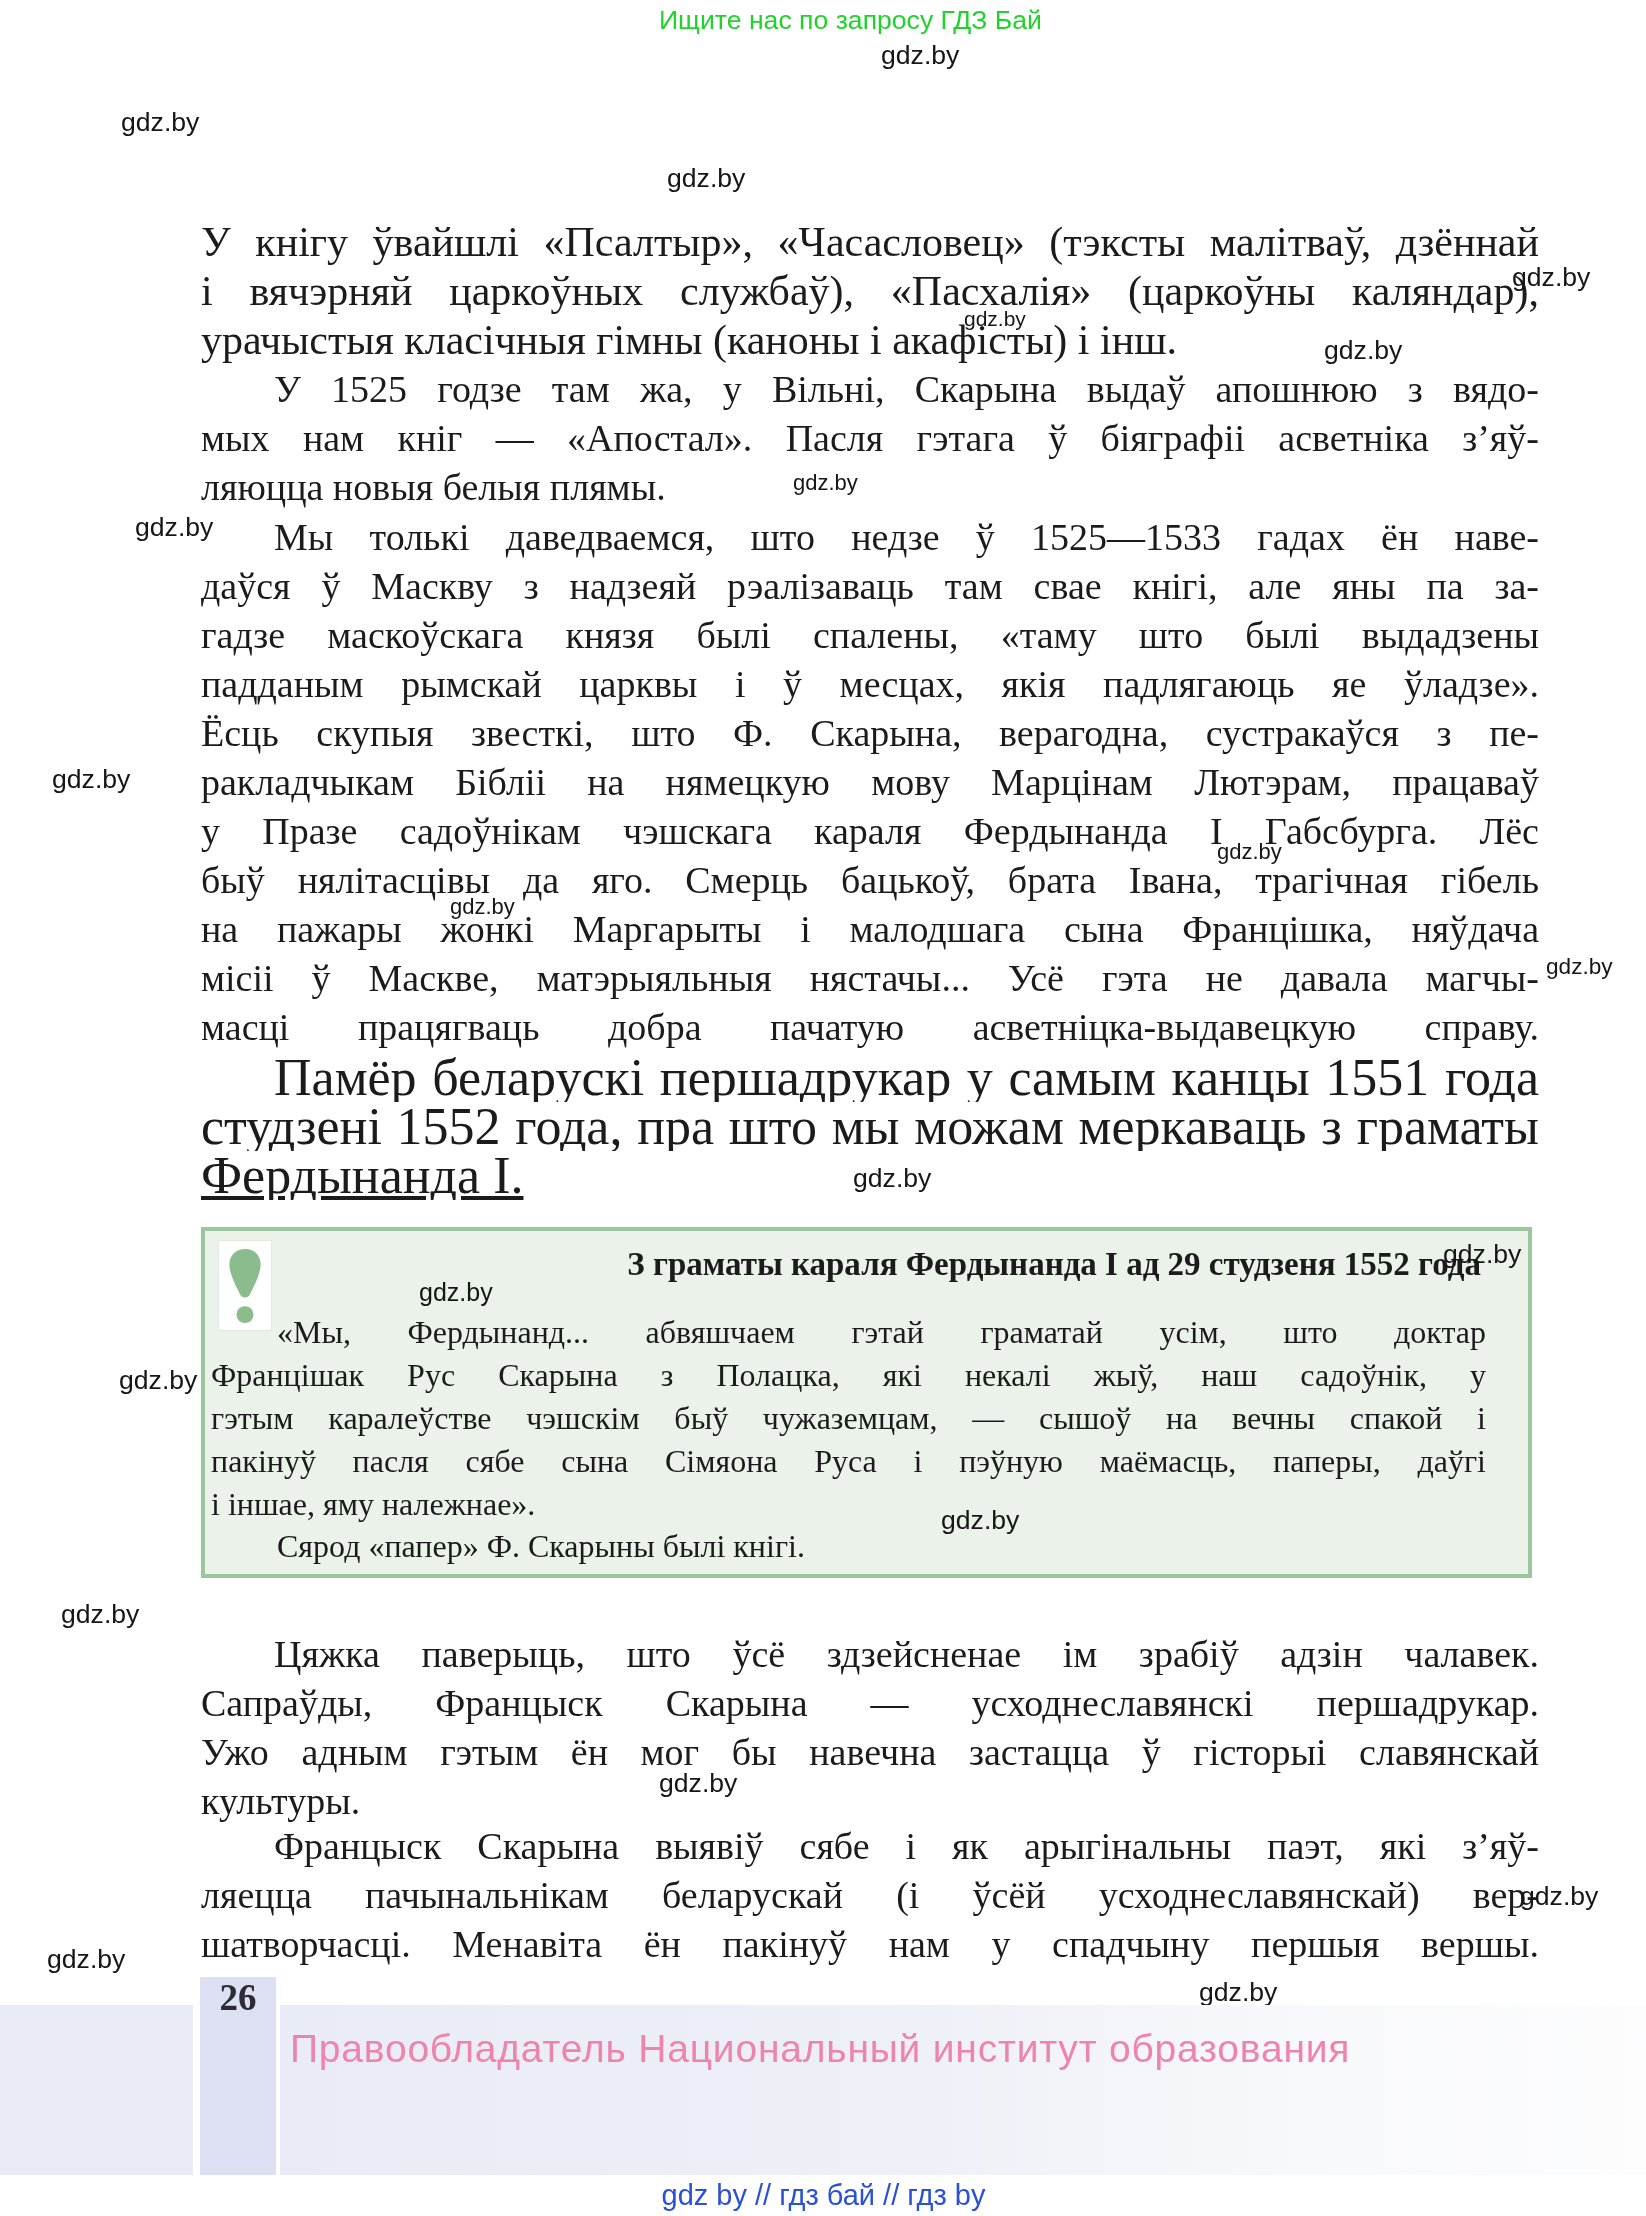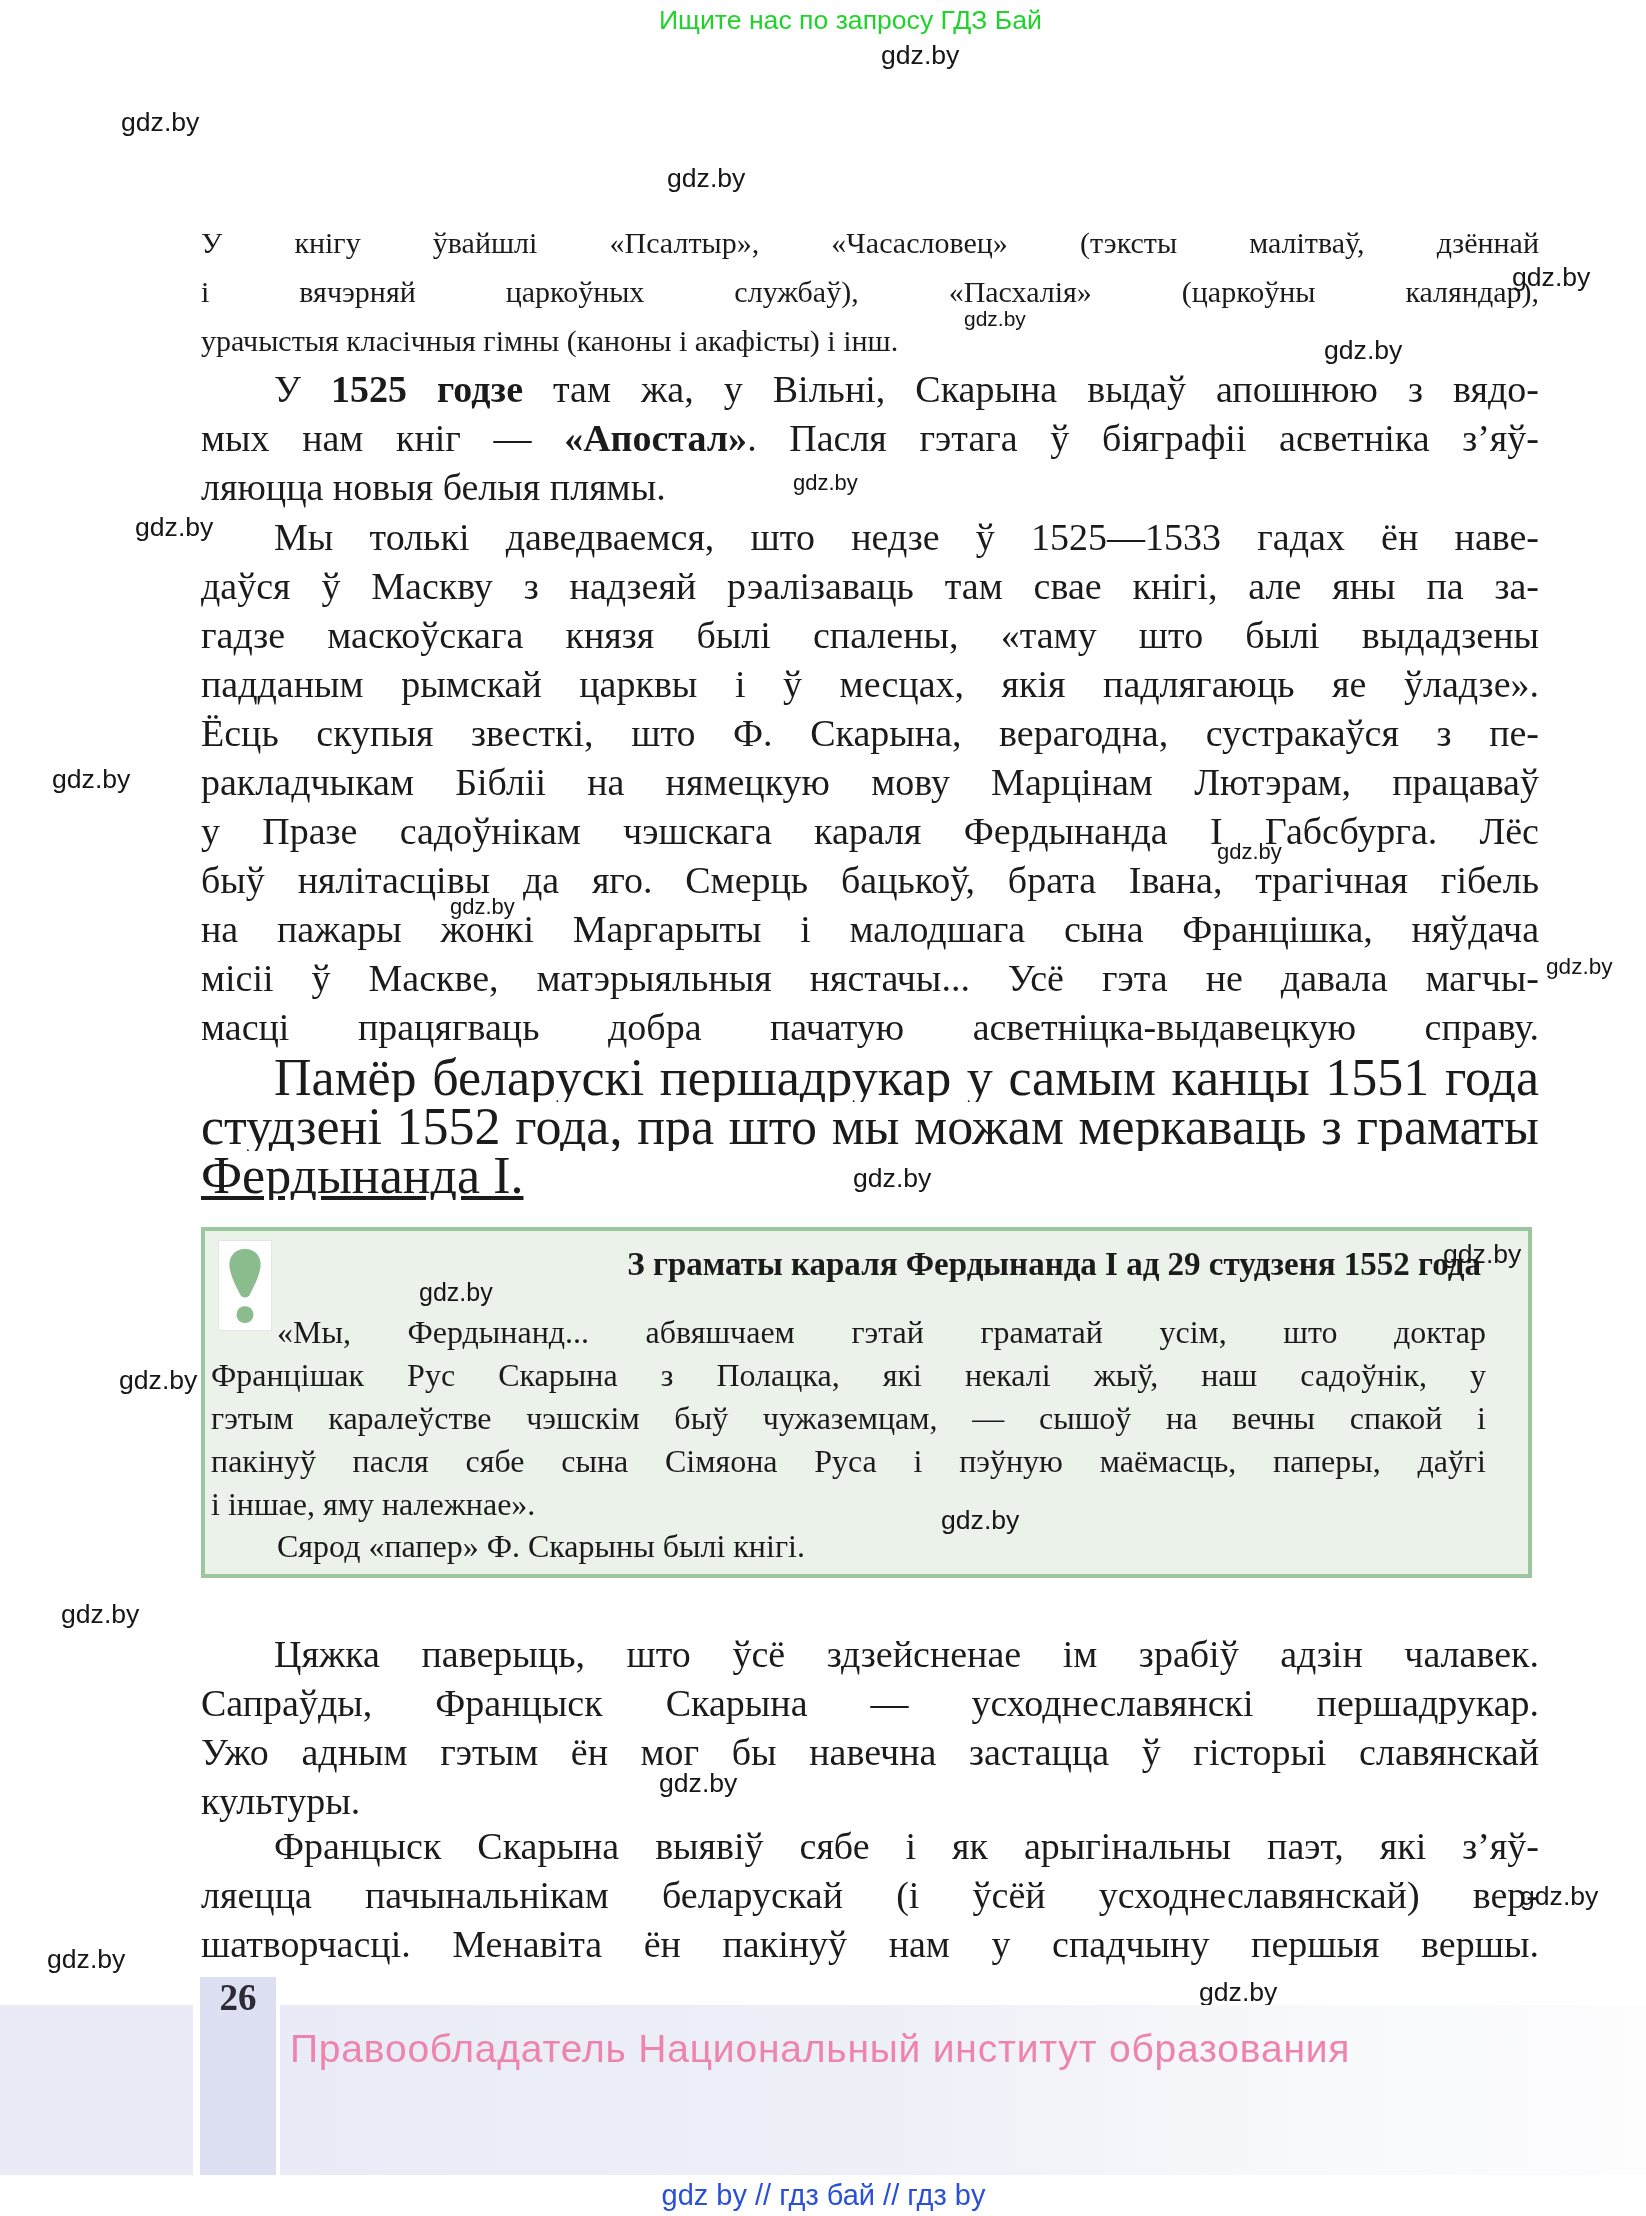--- a/index.html
+++ b/index.html
@@ -25,21 +25,21 @@
   }
   
   .para{position:absolute;}
   .tline{
     width:100%;overflow:hidden;
     text-align:justify;
   }
   .tline.just{text-align-last:justify;}
   .tline.nojust{text-align:left;text-align-last:left;}
   .tline .ind{display:inline-block;}
-  .b{font-weight:bold;}
+  .b{font-weight:normal;}
   
   #quote-box{
     position:absolute;left:201px;top:1227px;
     width:1331px;height:351px;
     box-sizing:border-box;
     border:4.8px solid #9cc79e;
     background:#eaf2e9;
   }
   #quote-heading{
     position:absolute;left:240px;top:1246px;width:1241px;
@@ -71,21 +71,21 @@
   }
 </style>
 </head>
 <body>
 
 <div id="page">
 
   <div id="promo" class="abs" style="left: 659px; top: 6.4px; color: rgb(31, 211, 43);">Ищите нас по запросу ГДЗ Бай</div>
 
   <div id="body-layer">
-      <div class="para" style="left: 201px; top: 218px; width: 1338px; font-size: 30px;">
+      <div class="para" style="left: 201px; top: 218px; width: 1338px; font-size: 42px;">
         <div class="tline just" style="height: 49px; line-height: 49px;"><span>У кнігу ўвайшлі «Псалтыр», «Часасловец» (тэксты малітваў, дзённай</span></div>
         <div class="tline just" style="height: 49px; line-height: 49px;"><span>і вячэрняй царкоўных службаў), «Пасхалія» (царкоўны каляндар),</span></div>
         <div class="tline nojust" style="height: 49px; line-height: 49px;"><span>урачыстыя класічныя гімны (каноны і акафісты) і інш.</span></div>
       </div>
       <div class="para" style="left: 201px; top: 365px; width: 1338px; font-size: 38px;">
         <div class="tline just" style="height: 49px; line-height: 49px;"><span class="ind" style="width: 73px;"></span><span>У </span><span class="b">1525 годзе</span><span> там жа, у Вільні, Скарына выдаў апошнюю з вядо-</span></div>
         <div class="tline just" style="height: 49px; line-height: 49px;"><span>мых нам кніг — </span><span class="b">«Апостал»</span><span>. Пасля гэтага ў біяграфіі асветніка з’яў-</span></div>
         <div class="tline nojust" style="height: 49px; line-height: 49px;"><span>ляюцца новыя белыя плямы.</span></div>
       </div>
       <div class="para" style="left: 201px; top: 513px; width: 1338px; font-size: 38px;">

